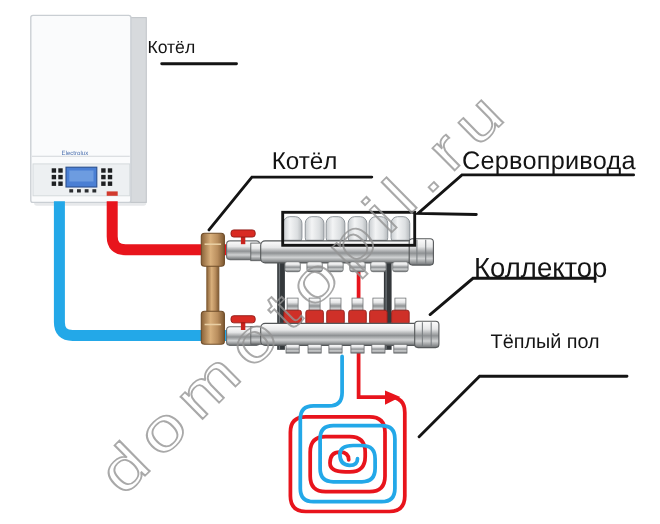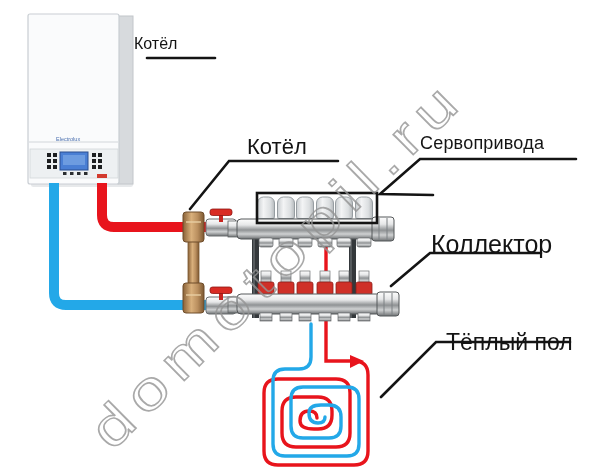--- a/index.html
+++ b/index.html
@@ -2,23 +2,23 @@
 <html><head>
 <meta charset="utf-8">
 <style>
   html,body{margin:0;padding:0;background:#fff;}
   #scene{position:relative;width:600px;height:476px;background:#fff;overflow:hidden;
          font-family:"Liberation Sans", sans-serif;}
   #scene svg{position:absolute;left:0;top:0;}
   .lbl{position:absolute;color:#141414;white-space:nowrap;line-height:1.05;}
   .lbl-kotel{left:134px;top:36px;font-size:16px;}
   .lbl-bypass{left:247px;top:135px;font-size:22px;}
-  .lbl-servo{left:420px;top:134px;font-size:18px;letter-spacing:.2px;}
+  .lbl-servo{left:420px;top:134px;font-size:23px;letter-spacing:.2px;}
   .lbl-collector{left:431px;top:231px;font-size:25px;}
-  .lbl-floor{left:446px;top:330px;font-size:23px;}
+  .lbl-floor{left:446px;top:301px;font-size:18px;}
 </style>
 </head>
 <body>
 
 <div id="scene">
 
 <svg width="600" height="476" viewBox="0 0 600 476">
   <defs>
     <linearGradient id="chromeV" x1="0" y1="0" x2="0" y2="1">
       <stop offset="0" stop-color="#fdfdfd"></stop>

